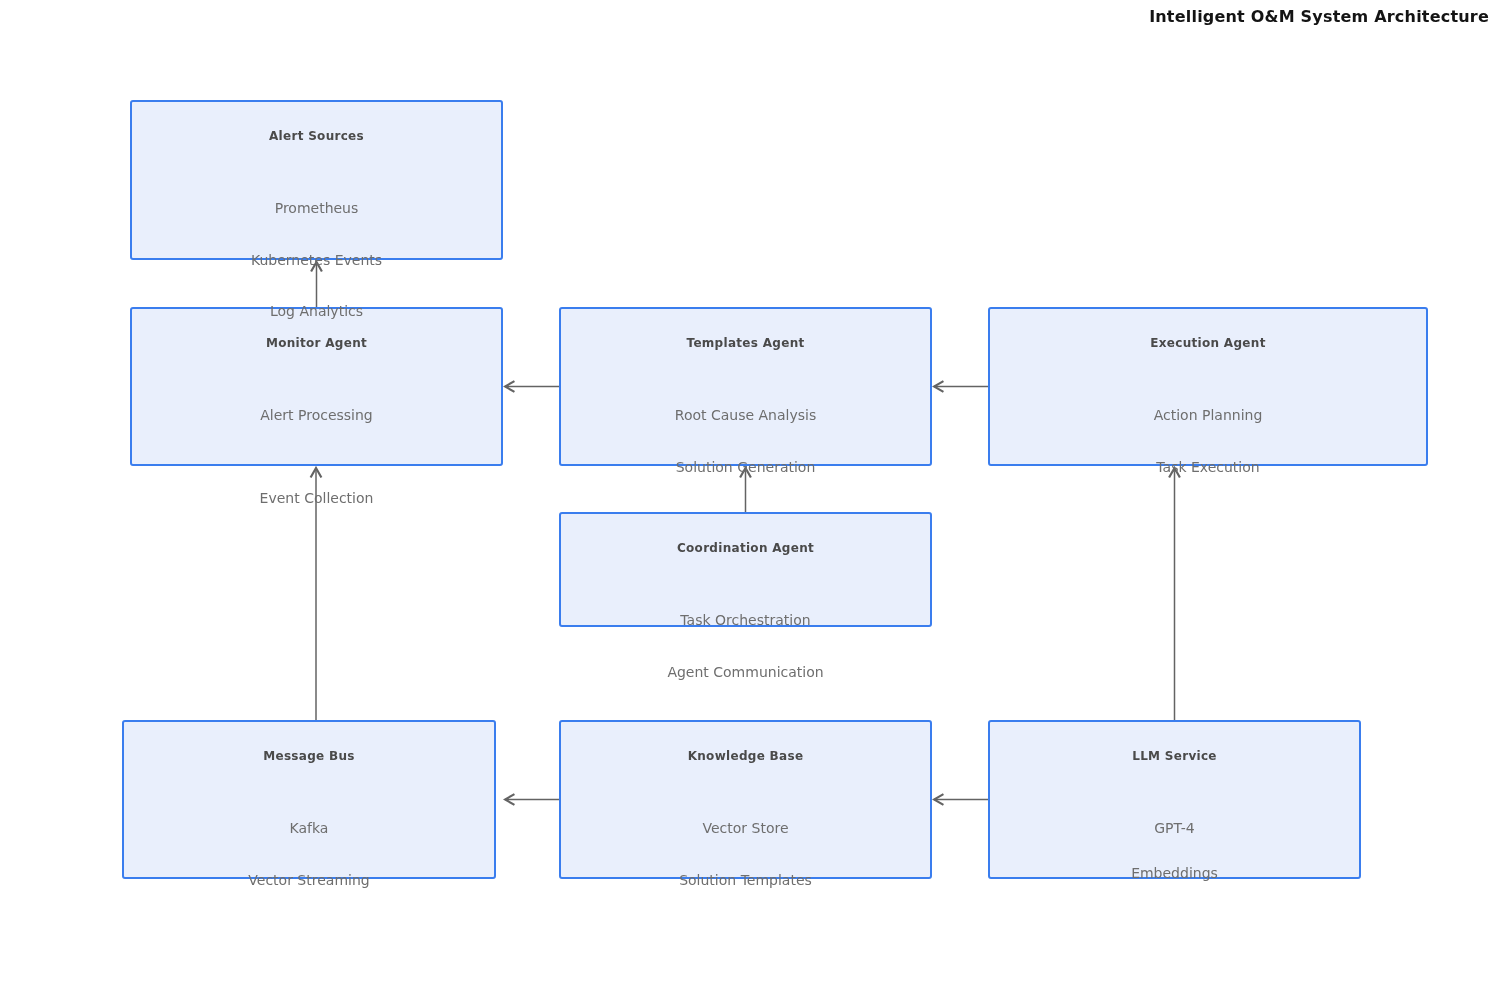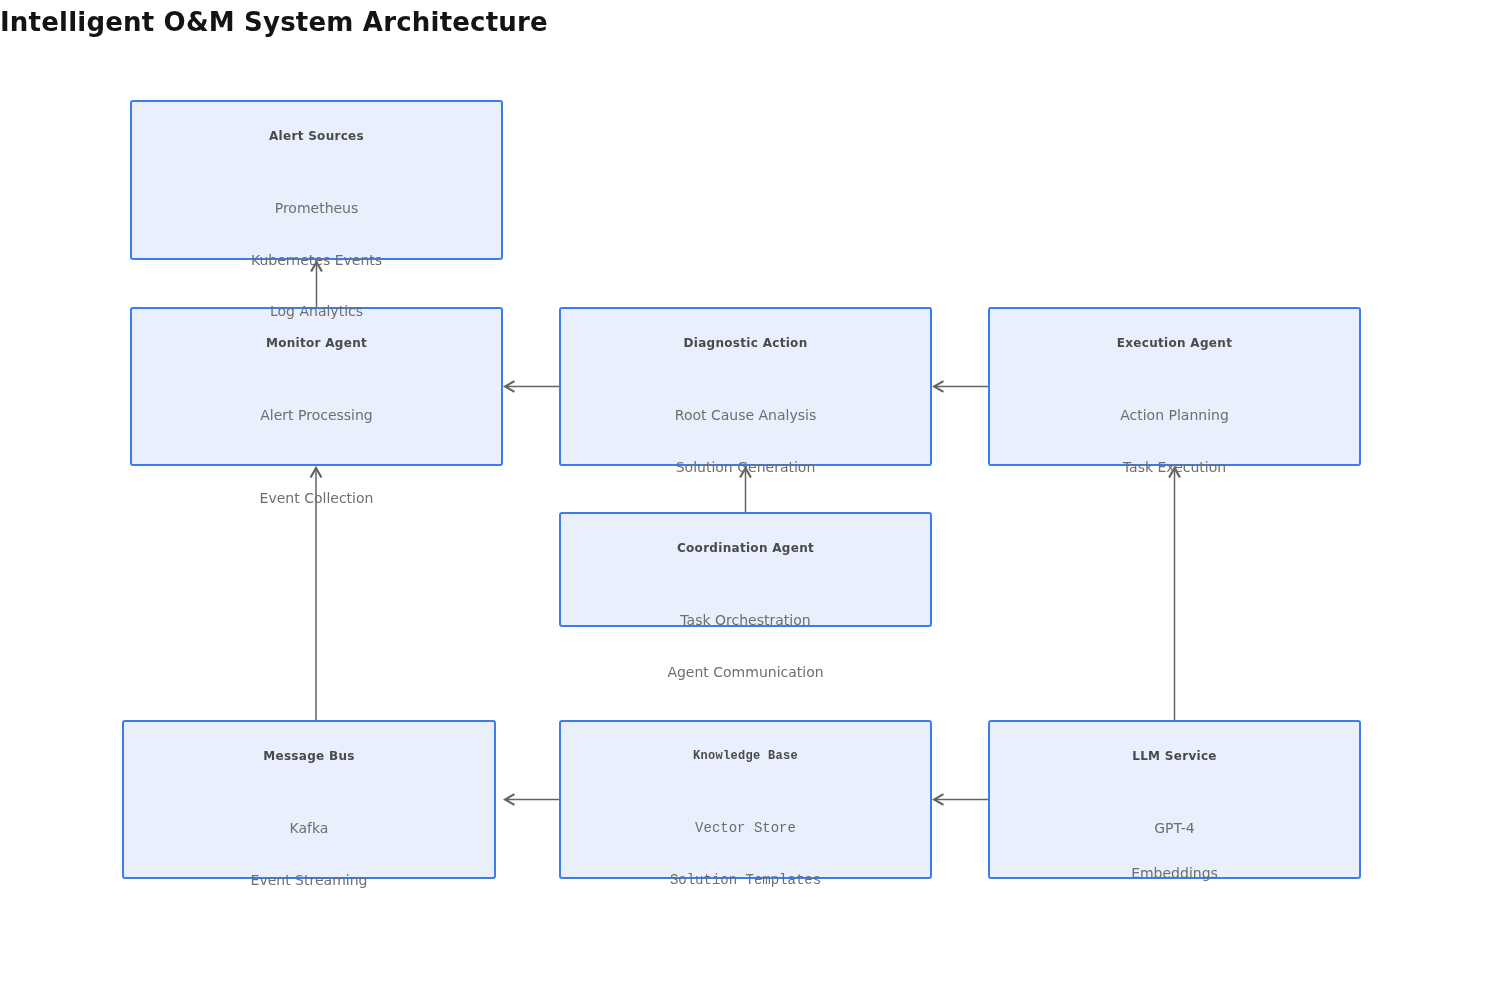--- a/index.html
+++ b/index.html
@@ -22,22 +22,22 @@
     height: 989px;
     background: #ffffff;
     overflow: hidden;
   }
   .page-title {
     position: absolute;
     top: 7px;
     left: 0;
     right: 0;
     margin: 0;
-    text-align: left;
-    font-size: 26px;
+    text-align: right;
+    font-size: 16px;
     font-weight: bold;
     color: var(--page-title);
     letter-spacing: 0.2px;
   }
   .node {
     position: absolute;
     background: var(--box-fill);
     border: 2px solid var(--box-border);
     border-radius: 3px;
   }
@@ -87,40 +87,40 @@
         <div class="node-item" style="top: 96px;">Prometheus</div>
         <div class="node-item" style="top: 148px;">Kubernetes Events</div>
         <div class="node-item" style="top: 199px;">Log Analytics</div>
       </div>
       <div class="node" style="left: 130px; top: 307px; width: 373px; height: 159px;">
         <div class="node-title">Monitor Agent</div>
         <div class="node-item" style="top: 96px;">Alert Processing</div>
         <div class="node-item" style="top: 148px; margin-top: 31px;">Event Collection</div>
       </div>
       <div class="node" style="left: 559px; top: 307px; width: 373px; height: 159px;">
-        <div class="node-title">Diagnostic Action</div>
+        <div class="node-title">Templates Agent</div>
         <div class="node-item" style="top: 96px;">Root Cause Analysis</div>
         <div class="node-item" style="top: 148px;">Solution Generation</div>
       </div>
-      <div class="node" style="left: 988px; top: 307px; width: 373px; height: 159px;">
+      <div class="node" style="left: 988px; top: 307px; width: 440px; height: 159px;">
         <div class="node-title">Execution Agent</div>
         <div class="node-item" style="top: 96px;">Action Planning</div>
         <div class="node-item" style="top: 148px;">Task Execution</div>
       </div>
       <div class="node" style="left: 559px; top: 512px; width: 373px; height: 115px;">
         <div class="node-title">Coordination Agent</div>
         <div class="node-item" style="top: 96px;">Task Orchestration</div>
         <div class="node-item" style="top: 148px;">Agent Communication</div>
       </div>
       <div class="node" style="left: 122px; top: 720px; width: 374px; height: 159px;">
         <div class="node-title">Message Bus</div>
         <div class="node-item" style="top: 96px;">Kafka</div>
-        <div class="node-item" style="top: 148px;">Event Streaming</div>
+        <div class="node-item" style="top: 148px;">Vector Streaming</div>
       </div>
-      <div class="node" style="left: 559px; top: 720px; width: 373px; height: 159px; font-family: Liberation Mono, monospace;">
+      <div class="node" style="left: 559px; top: 720px; width: 373px; height: 159px;">
         <div class="node-title">Knowledge Base</div>
         <div class="node-item" style="top: 96px;">Vector Store</div>
         <div class="node-item" style="top: 148px;">Solution Templates</div>
       </div>
       <div class="node" style="left: 988px; top: 720px; width: 373px; height: 159px;">
         <div class="node-title">LLM Service</div>
         <div class="node-item" style="top: 96px;">GPT-4</div>
         <div class="node-item" style="top: 141px; text-align: center;">Embeddings</div>
       </div>
     </div>

